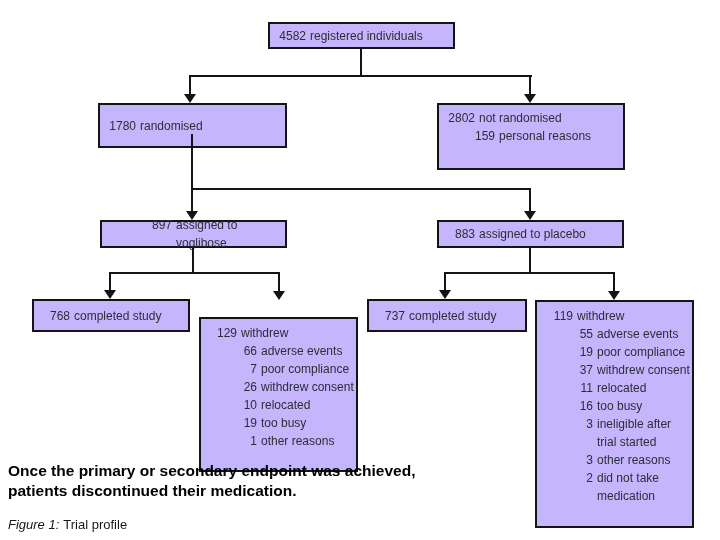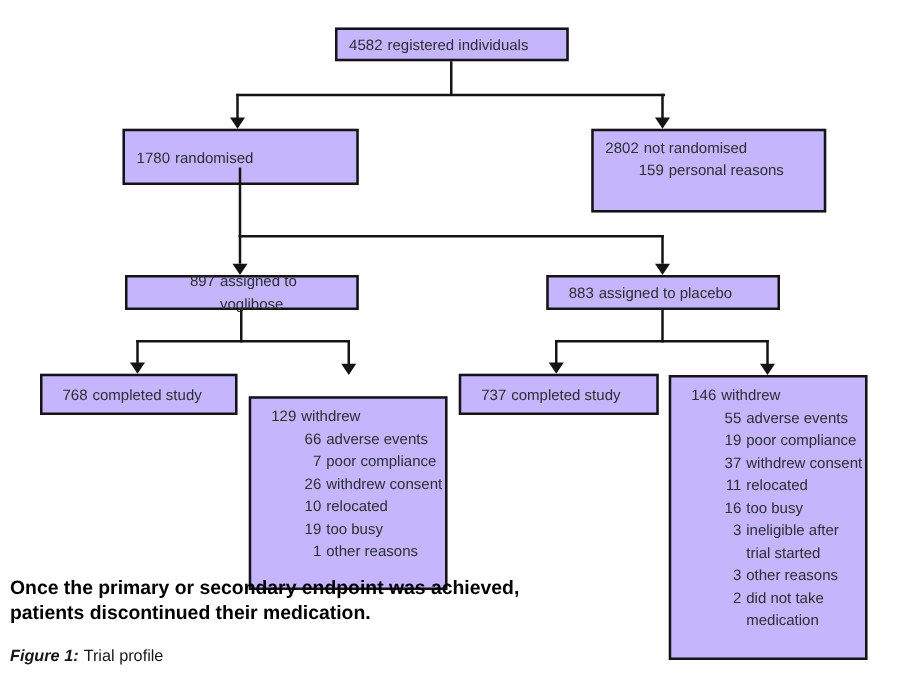--- a/index.html
+++ b/index.html
@@ -15,21 +15,21 @@
   .n1{width:50px;}
   .t{flex:1;min-width:0;}
   
   .cl{position:absolute;background:#141414;}
   .arr{position:absolute;width:0;height:0;border-left:6px solid transparent;
        border-right:6px solid transparent;border-top:9px solid #141414;}
   
   #annotation{position:absolute;left:8px;top:461px;font-weight:bold;font-size:15.5px;
               line-height:19.5px;color:#000;}
   #figcap{position:absolute;left:8px;top:517px;font-size:13px;color:#15161a;}
-  #figcap .pre{font-weight:bold;font-style:italic;}
+  #figcap .pre{font-weight:normal;font-style:italic;}
   #figcap .txt{margin-left:4px;}
 </style>
 </head>
 <body>
 
 <div id="stage">
 
   <div class="box center" style="left:268px;top:22px;width:187px;height:27px;">
     <div class="ln">
       <span class="num n0">4582</span>
@@ -44,21 +44,21 @@
   <div class="cl" style="left:529px;top:75px;width:2px;height:20px;"></div>
   <div class="arr" style="left:524px;top:94px;"></div>
 
   <div class="box center" style="left:98px;top:103px;width:189px;height:45px;">
     <div class="ln">
       <span class="num n0">1780</span>
       <span class="t">randomised</span>
     </div>
   </div>
 
-  <div class="box" style="left:437px;top:103px;width:188px;height:67px;margin-left:36px;">
+  <div class="box" style="left:437px;top:103px;width:188px;height:67px;">
     <div class="ln">
       <span class="num n0">2802</span>
       <span class="t">not randomised</span>
     </div>
     <div class="ln">
       <span class="num n1">159</span>
       <span class="t">personal reasons</span>
     </div>
   </div>
 
@@ -137,21 +137,21 @@
 
   <div class="box center" style="left:367px;top:299px;width:160px;height:33px;">
     <div class="ln">
       <span class="num n0">737</span>
       <span class="t">completed study</span>
     </div>
   </div>
 
   <div class="box" style="left:535px;top:300px;width:159px;height:228px;padding-top:5px;">
     <div class="ln">
-      <span class="num n0">146</span>
+      <span class="num n0">119</span>
       <span class="t">withdrew</span>
     </div>
     <div class="ln">
       <span class="num n1">55</span>
       <span class="t">adverse events</span>
     </div>
     <div class="ln">
       <span class="num n1">19</span>
       <span class="t">poor compliance</span>
     </div>

